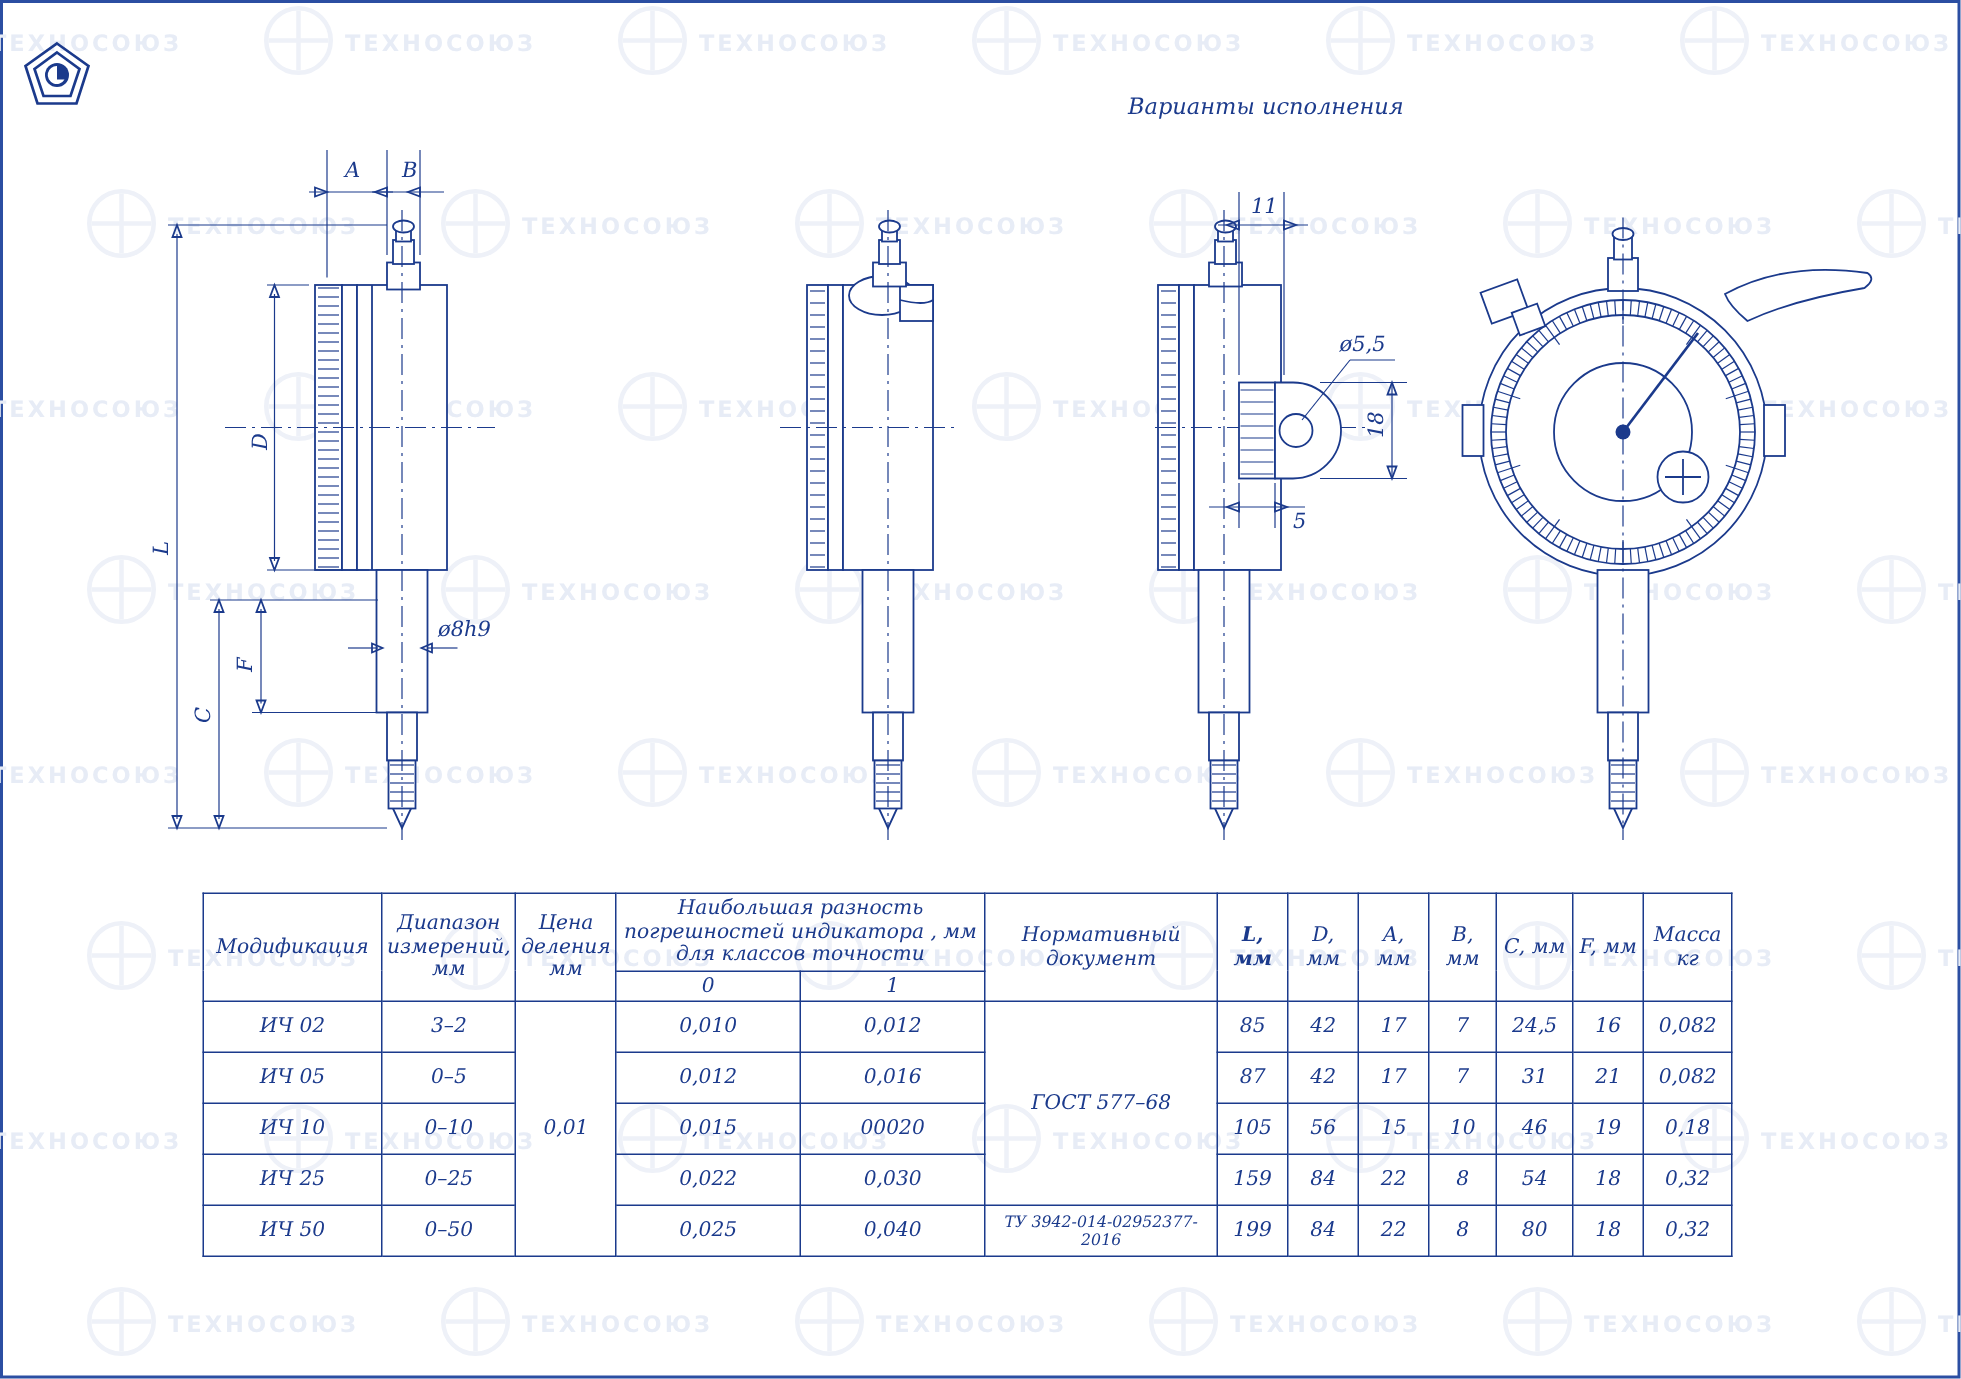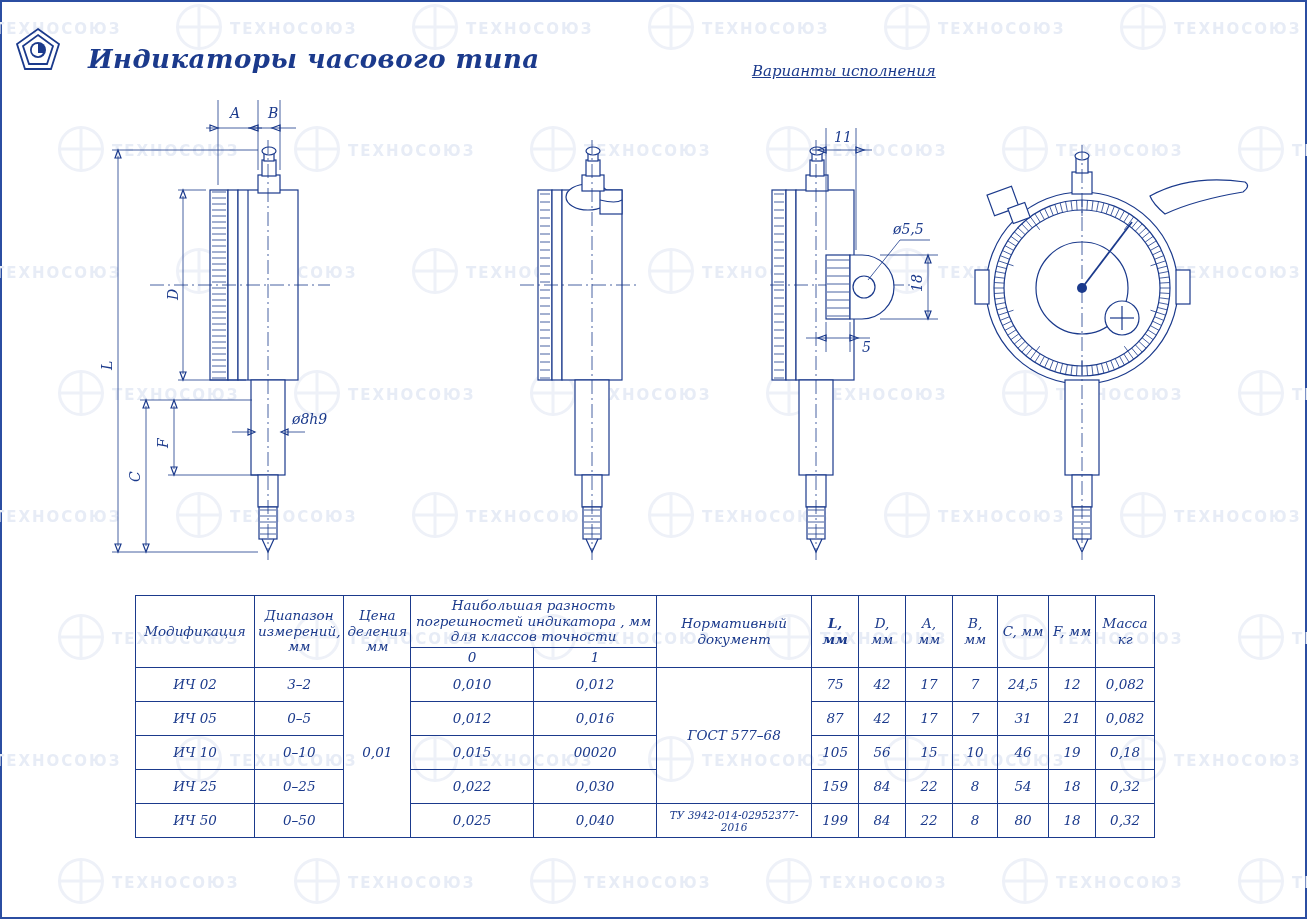--- a/index.html
+++ b/index.html
@@ -55,21 +55,21 @@
     position:absolute;left:88px;top:44px;
     font-family:"DejaVu Serif", serif;
     font-style:italic;font-weight:bold;
     font-size:26px;color:#1b3a8c;
     letter-spacing:0.5px;
   }
   .subtitle{
     position:absolute;left:752px;top:62px;
     font-family:"DejaVu Serif", serif;
     font-style:italic;
-    font-size:15px;color:#1b3a8c;text-decoration:underline;
+    font-size:15px;color:#1b3a8c;
   }
 
   svg.draw{position:absolute;left:0;top:0;width:1307px;height:919px;}
   .ln{stroke:#1b3a8c;fill:none;stroke-width:1.2;}
   .ln-th{stroke:#1b3a8c;fill:none;stroke-width:1.8;}
   .ln-thin{stroke:#1b3a8c;fill:none;stroke-width:0.8;}
   .dash{stroke:#1b3a8c;fill:none;stroke-width:0.8;stroke-dasharray:14 4 2 4;}
   .fillw{fill:#ffffff;stroke:#1b3a8c;stroke-width:1.2;}
   .hatch{stroke:#1b3a8c;stroke-width:0.8;}
 
@@ -202,21 +202,20 @@
 
 <div class="content">
 
   <svg class="logo" viewBox="0 0 48 48">
     <path class="ln-th" d="M24 3 L45 18 L37 43 L11 43 L3 18 Z"></path>
     <path class="ln-th" d="M24 9 L39 20 L33 38 L15 38 L9 20 Z"></path>
     <circle cx="24" cy="24" r="8" fill="#1b3a8c"></circle>
     <path d="M24 18 a6 6 0 1 0 5 9 h-5 z" fill="#ffffff"></path>
   </svg>
 
-  <div class="title">Индикаторы часового типа</div>
   <div class="subtitle">Варианты исполнения</div>
 
   <svg class="draw" viewBox="0 0 1307 919">
 
     <rect class="fillw" x="210" y="190" width="18" height="190"></rect>
     <g class="hatch">
       <line x1="212" y1="192" x2="226" y2="192"></line>
         <line x1="212" y1="198" x2="226" y2="198"></line>
       <line x1="212" y1="204" x2="226" y2="204"></line>
         <line x1="212" y1="210" x2="226" y2="210"></line>
@@ -613,26 +612,26 @@
       </tr>
     </thead>
     <tbody>
       <tr style="height:34px;">
         <td>ИЧ 02</td>
         <td>3–2</td>
         <td rowspan="5">0,01</td>
         <td>0,010</td>
         <td>0,012</td>
         <td rowspan="4">ГОСТ 577–68</td>
-        <td>75</td>
+        <td>85</td>
         <td>42</td>
         <td>17</td>
         <td>7</td>
         <td>24,5</td>
-        <td>12</td>
+        <td>16</td>
         <td>0,082</td>
       </tr>
       <tr style="height:34px;">
         <td>ИЧ 05</td>
         <td>0–5</td>
         <td>0,012</td>
         <td>0,016</td>
         <td>87</td>
         <td>42</td>
         <td>17</td>

